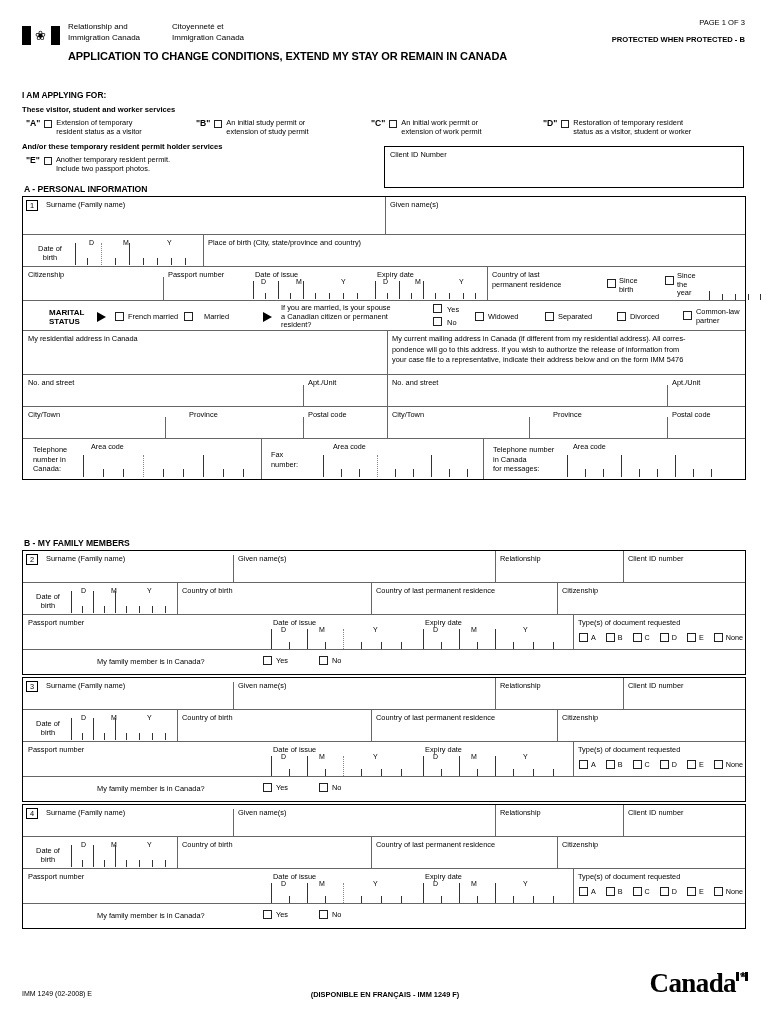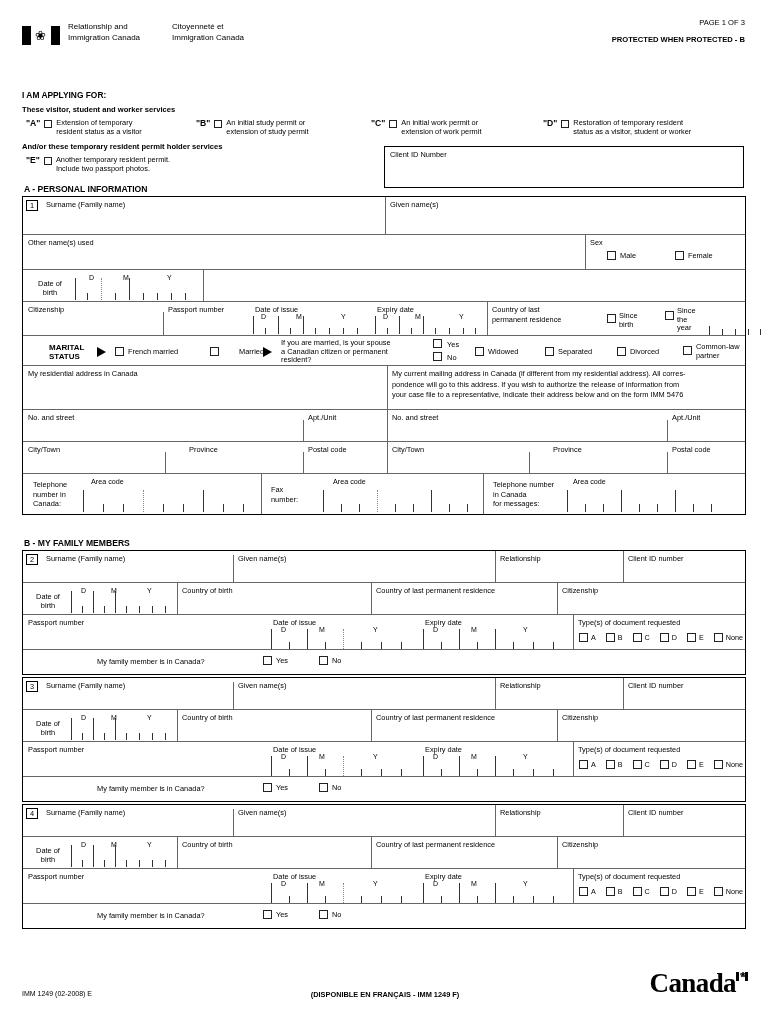--- a/index.html
+++ b/index.html
@@ -98,20 +98,21 @@
       <div>Immigration Canada</div>
     </div>
     <div class="dept2">
       <div>Citoyenneté et</div>
       <div>Immigration Canada</div>
     </div>
     <div class="pageof">PAGE 1 OF 3</div>
     <div class="protected">PROTECTED WHEN PROTECTED - B</div>
   </div>
 
+  <div class="title">APPLICATION TO CHANGE CONDITIONS, EXTEND MY STAY OR REMAIN IN CANADA</div>
 
 
   <div class="applying">I AM APPLYING FOR:</div>
   <div class="subhead">These visitor, student and worker services</div>
 
   <div class="opt-row" style="left:26px; top:118px;">
     <span class="key">"A"</span><span class="bx cb"></span><span class="tx"><span>Extension of temporary</span><br><span>resident status as a visitor</span></span>
   </div>
   <div class="opt-row" style="left:196px; top:118px;">
     <span class="key">"B"</span><span class="bx cb"></span><span class="tx"><span>An initial study permit or</span><br><span>extension of study permit</span></span>
@@ -140,37 +141,20 @@
         <div class="numbox">1</div>
         <div class="cell" style="left:18px; right:362px;">
           <div class="lab">Surname (Family name)</div>
         </div>
         <div class="vdiv" style="left:362px; top:0; bottom:0;"></div>
         <div class="cell" style="left:362px; right:0;">
           <div class="lab">Given name(s)</div>
         </div>
       </div>
 
-      <div class="row" style="height:35px;">
-        <div class="cell" style="left:0; right:162px;">
-          <div class="lab">Other name(s) used</div>
-        </div>
-        <div class="vdiv" style="left:562px; top:0; bottom:0;"></div>
-        <div class="cell" style="left:562px; right:0;">
-          <div class="lab">Sex</div>
-          <div style="position:absolute; left:22px; top:16px; display:flex; gap:4px; align-items:center;">
-            <span class="cb lg"></span>
-            <span>Male</span>
-          </div>
-          <div style="position:absolute; left:90px; top:16px; display:flex; gap:4px; align-items:center;">
-            <span class="cb lg"></span>
-            <span>Female</span>
-          </div>
-        </div>
-      </div>
 
       <div class="row" style="height:32px;">
         <div class="cell" style="left:0; width:180px;">
           <div style="position:absolute; left:8px; top:9px; line-height:9px; text-align:center; width:38px;">
             <span>Date of</span><br>
             <span>birth</span>
           </div>
           <div class="comb" style="left:52px; top:4px; width:122px; height:26px;">
             <span class="hd" style="left:14px; top:0;">D</span>
             <span class="hd" style="left:48px; top:0;">M</span>
@@ -180,20 +164,23 @@
             <span class="tk" style="left:26px; height:22px; border-left:1px dotted #888; background:none;"></span>
             <span class="tk" style="left:40px; height:7px;"></span>
             <span class="tk" style="left:54px; height:22px;"></span>
             <span class="tk" style="left:68px; height:7px;"></span>
             <span class="tk" style="left:82px; height:7px;"></span>
             <span class="tk" style="left:96px; height:7px;"></span>
             <span class="tk" style="left:110px; height:7px;"></span>
           </div>
         </div>
         <div class="vdiv" style="left:180px; top:0; bottom:0;"></div>
+        <div class="cell" style="left:180px; right:0;">
+          <div class="lab">Place of birth (City, state/province and country)</div>
+        </div>
       </div>
 
       <div class="row" style="height:34px;">
         <div class="cell" style="left:0; width:140px;">
           <div class="lab">Citizenship</div>
         </div>
         <div class="vdiv" style="left:140px; top:10px; bottom:0;"></div>
         <div class="cell" style="left:140px; width:90px;">
           <div class="lab">Passport number</div>
         </div>
@@ -258,21 +245,21 @@
       <div class="row" style="height:30px;">
         <div style="position:absolute; left:26px; top:7px; font-weight:bold; font-size:8px; line-height:9px;">
           <span>MARITAL</span><br>
           <span>STATUS</span>
         </div>
         <span class="tri" style="position:absolute; left:74px; top:11px;"></span>
         <div style="position:absolute; left:92px; top:11px; display:flex; gap:4px; align-items:center;">
           <span class="cb lg"></span>
           <span>French married</span>
         </div>
-        <div style="position:absolute; left:187px; top:11px; display:flex; gap:20px; align-items:center;">
+        <div style="position:absolute; left:161px; top:11px; display:flex; gap:11px; align-items:center;">
           <span class="cb lg"></span>
           <span>Married</span>
         </div>
         <span class="tri" style="position:absolute; left:240px; top:11px;"></span>
         <div style="position:absolute; left:258px; top:3px; line-height:8.6px;">
           <span>If you are married, is your spouse</span><br>
           <span>a Canadian citizen or permanent</span><br>
           <span>resident?</span>
         </div>
         <div style="position:absolute; left:410px; top:3px;">

